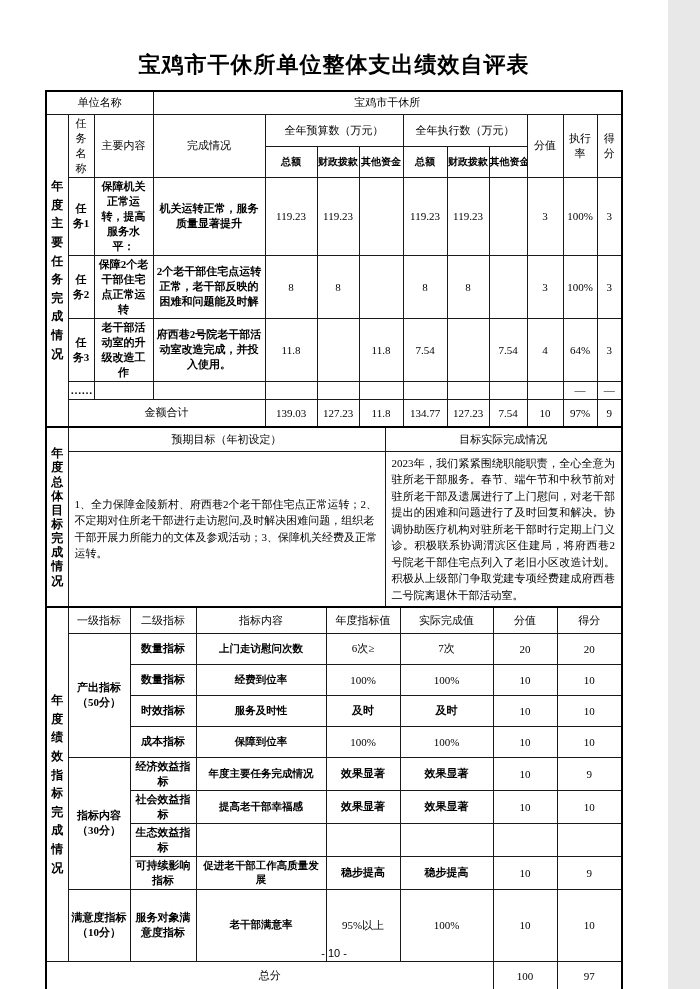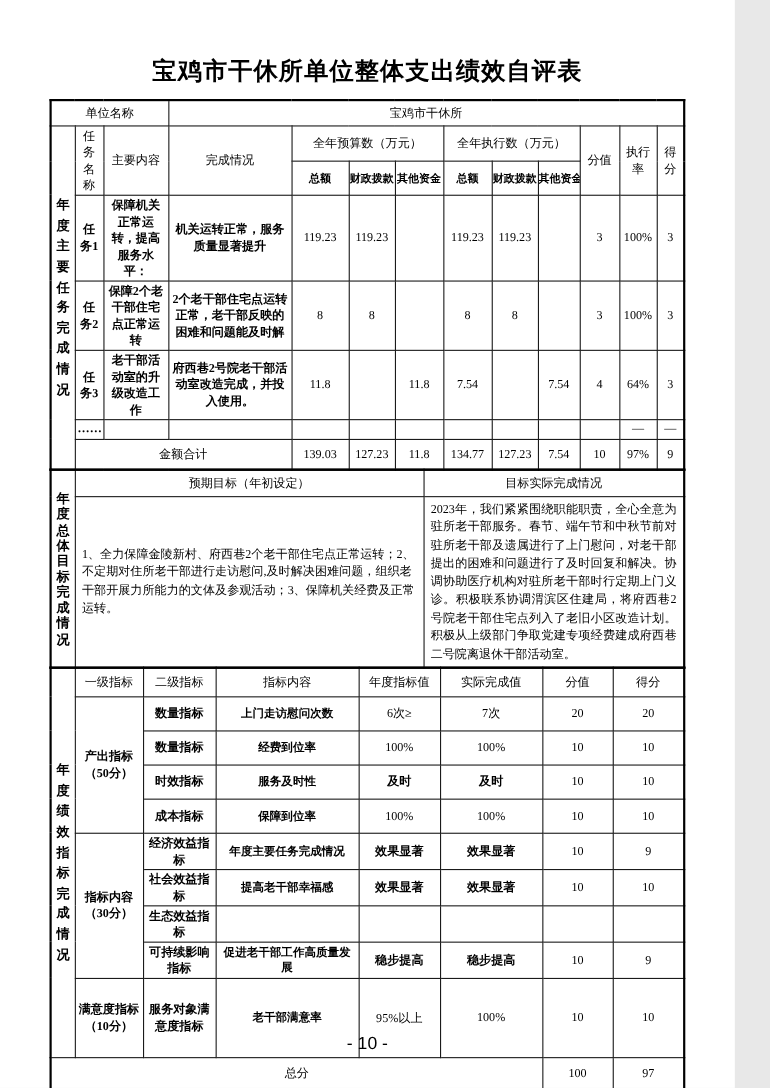--- a/index.html
+++ b/index.html
@@ -28,21 +28,21 @@
   .vlabel.tight { line-height:1.18; }
   .prewrap { white-space:pre-line; word-break:keep-all; }
   .ind-content { font-size:10.5px; }
   
   tr.rA1{height:23px} tr.rA2{height:30px} tr.rA3{height:28px}
   tr.rA4{height:40px} tr.rA5{height:44px} tr.rA6{height:46px}
   tr.rA7{height:18px} tr.rA8{height:28px}
   tr.rB1{height:24px} tr.rB2{height:132px}
   tr.rC1{height:26px} tr.rCs{height:31px} tr.rC10{height:72px} tr.rC11{height:30px}
   .pageno { position:absolute; bottom:30px; left:0; width:100%; text-align:center;
-            font-family:"Liberation Sans","DejaVu Sans",sans-serif; font-size:16px; }
+            font-family:"Liberation Sans","DejaVu Sans",sans-serif; font-size:11px; }
 </style>
 </head>
 <body>
 
 <div class="page">
   <div class="title">宝鸡市干休所单位整体支出绩效自评表</div>
 
   <div class="tblwrap">
 
     <table>

